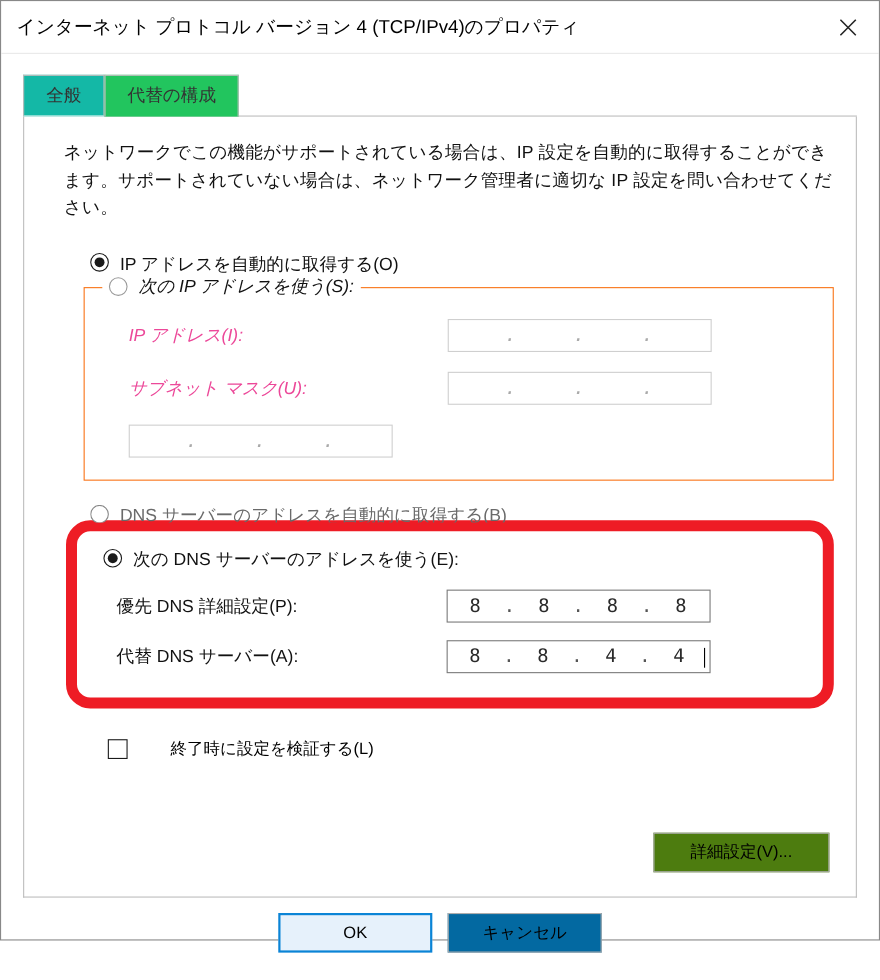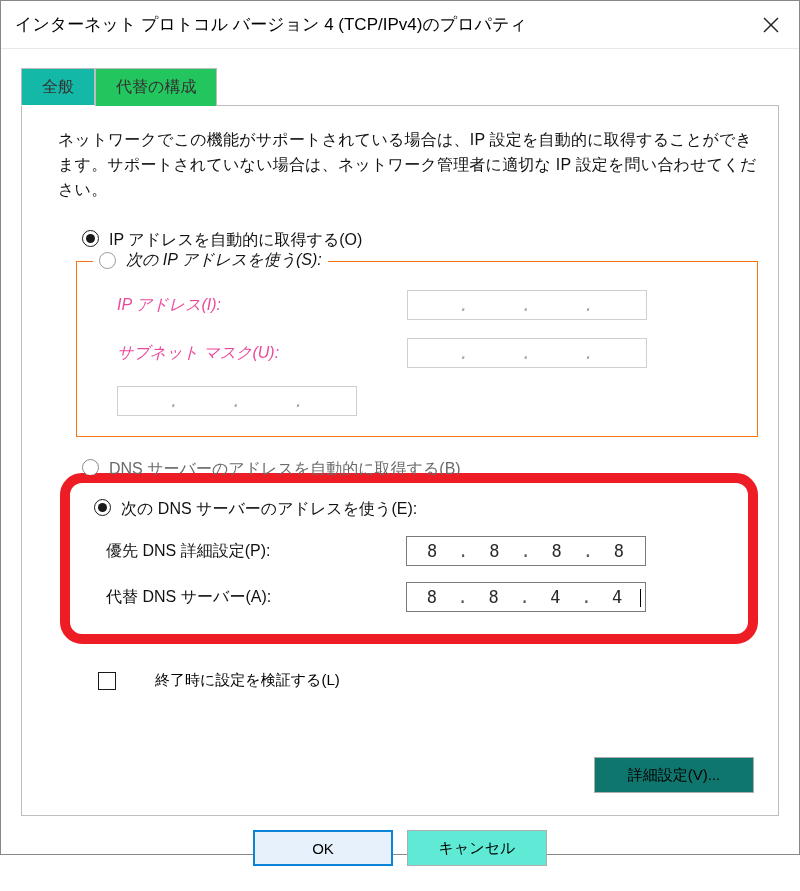--- a/index.html
+++ b/index.html
@@ -161,37 +161,37 @@
     .checkbox {
       width: 18px; height: 18px; border: 1.4px solid #1a1a1a; margin-right: 12px; background:#fff;
     }
     .adv-btn {
       position: absolute;
       right: 24px;
       bottom: 22px;
       width: 160px;
       height: 36px;
       border: 1px solid #adadad;
-      background: #0f766e;
+      background: #4d7c0f;
       font-size: 15px;
       cursor: pointer;
       text-align: center;
       line-height: 34px;
     }
     .footer {
       display: flex;
       justify-content: center;
       gap: 14px;
       padding: 14px 22px 16px 22px;
     }
     .btn {
       width: 140px;
       height: 36px;
       border: 1px solid #adadad;
-      background: #5eead4;
+      background: #0369a1;
       font-size: 15px;
       cursor: pointer;
     }
     .btn.primary {
       border: 2px solid #0a84d6;
       background: #e6f1fb;
     }
     .obscured-radio {
       margin-left: 24px;
       margin-bottom: 2px;

